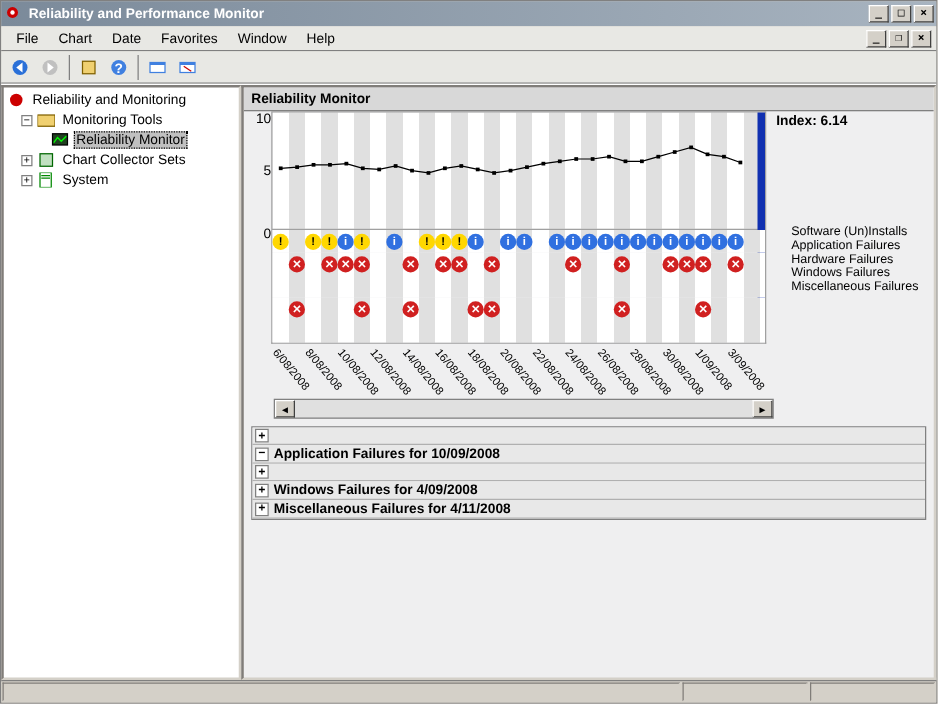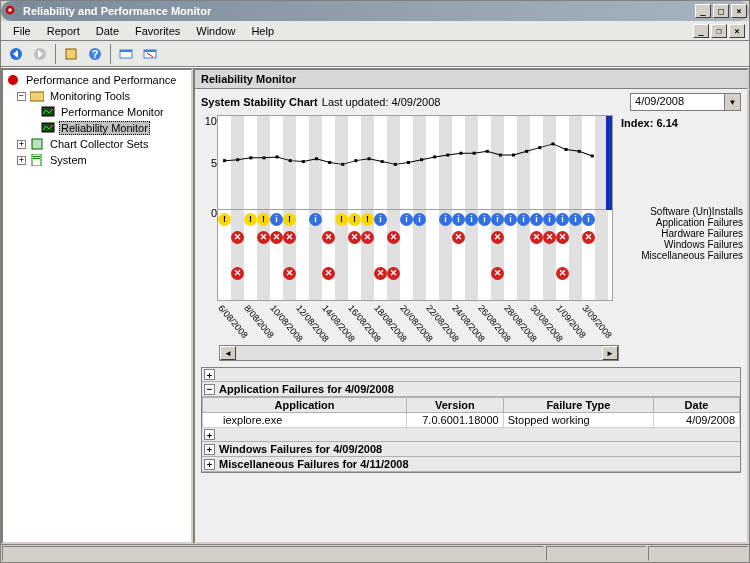--- a/index.html
+++ b/index.html
@@ -1,18 +1,18 @@
 <!DOCTYPE html>
 <html><head>
 <meta charset="utf-8">
 <style>
 * { box-sizing: border-box; margin: 0; padding: 0; font-family: Tahoma, sans-serif; font-size: 11px; }
 html, body { width: 750px; height: 563px; overflow: hidden; background: #d4d0c8; }
 .window { width: 750px; height: 563px; border: 1px solid #808080; display: flex; flex-direction: column; }
-.titlebar { height: 20px; background: linear-gradient(to right, #7b8a9a, #a8b4c0); color: #fff; display: flex; align-items: center; padding: 0 2px; border-radius: 10px; }
+.titlebar { height: 20px; background: linear-gradient(to right, #7b8a9a, #a8b4c0); color: #fff; display: flex; align-items: center; padding: 0 2px; }
 .titlebar .icon { width: 16px; height: 16px; margin-right: 4px; }
 .titlebar .title { flex: 1; font-weight: bold; }
 .winbtn { width: 16px; height: 14px; background: #d4d0c8; border: 1px solid #fff; border-right-color: #404040; border-bottom-color: #404040; margin-left: 2px; display: flex; align-items: center; justify-content: center; font-size: 9px; font-weight: bold; color: #000; font-family: monospace; }
 .menubar { height: 20px; background: #e8e8e4; border-bottom: 1px solid #808080; display: flex; align-items: center; padding: 0 4px; }
 .menubar > span { padding: 4px 8px; cursor: default; }
 .menubar .mini { margin-left: auto; display: flex; }
 .toolbar { height: 26px; background: #e8e8e4; border-bottom: 1px solid #808080; display: flex; align-items: center; padding: 0 4px; gap: 2px; }
 .tbtn { width: 22px; height: 22px; border: 1px solid transparent; display: flex; align-items: center; justify-content: center; }
 .sep { width: 1px; height: 20px; background: #808080; margin: 0 2px; }
 .body { flex: 1; display: flex; min-height: 0; border-top: 1px solid #fff; }
@@ -39,21 +39,21 @@
 .plot { position: relative; height: 95px; border: 1px solid #a0a0a0; background: repeating-linear-gradient(to right, #fff 0 13px, #e0e0e0 13px 26px); }
 .plot svg { position: absolute; inset: 0; width: 100%; height: 100%; }
 .selbar { position: absolute; right: 0; top: 0; bottom: -90px; width: 6px; background: #1030b0; }
 .index { position: absolute; left: calc(100% + 10px); top: 2px; font-weight: bold; white-space: nowrap; }
 .grid-rows { border: 1px solid #a0a0a0; border-top: none; }
 .grow { height: 18px; display: flex; align-items: center; position: relative; background: repeating-linear-gradient(to right, #fff 0 13px, #e0e0e0 13px 26px); }
 .grow .mark { position: absolute; width: 13px; height: 13px; border-radius: 50%; display: flex; align-items: center; justify-content: center; font-size: 9px; font-weight: bold; color: #fff; }
 .mark.warn { background: #ffd700; color: #000; }
 .mark.err { background: #d02020; }
 .mark.info { background: #3070e0; }
-.row-labels { width: 130px; padding-left: 20px; font-size: 10px; text-align: right; }
+.row-labels { width: 130px; padding-left: 20px; font-size: 10px; }
 .chart-right { width: 130px; display: flex; flex-direction: column; justify-content: flex-start; }
 .xaxis { height: 40px; position: relative; margin-top: 2px; }
 .xaxis .xt { position: absolute; top: 0; font-size: 9px; transform: rotate(50deg); transform-origin: top left; white-space: nowrap; }
 .hscroll { display: flex; height: 16px; border: 1px solid #808080; background: #e0e0e0; margin: 2px 6px 4px 24px; width: 400px; }
 .hscroll .sbtn { width: 16px; background: #d4d0c8; border: 1px solid #fff; border-right-color: #404040; border-bottom-color: #404040; display: flex; align-items: center; justify-content: center; font-size: 8px; }
 .hscroll .track { flex: 1; }
 .report { margin: 2px 6px; border: 1px solid #808080; }
 .report .hdr { background: #d8d8d8; font-weight: bold; padding: 2px 4px; border-bottom: 1px solid #808080; }
 .report .sect { display: flex; align-items: center; background: #e8e8e8; border-bottom: 1px solid #b0b0b0; padding: 1px 2px; font-weight: bold; }
 .report .sect .exp { width: 11px; height: 11px; border: 1px solid #808080; background: #fff; display: flex; align-items: center; justify-content: center; font-size: 9px; font-family: monospace; margin-right: 4px; }
@@ -74,21 +74,21 @@
           <circle cx="8" cy="8" r="2" fill="#fff"></circle>
         </svg></span>
     <span class="title">Reliability and Performance Monitor</span>
     <span class="winbtn">_</span>
     <span class="winbtn">□</span>
     <span class="winbtn">×</span>
   </div>
 
   <div class="menubar">
     <span>File</span>
-    <span>Report</span>
+    <span>Chart</span>
     <span>Date</span>
     <span>Favorites</span>
     <span>Window</span>
     <span>Help</span>
     <div class="mini">
       <span class="winbtn">_</span>
       <span class="winbtn">❐</span>
       <span class="winbtn">×</span>
     </div>
   </div>
@@ -135,40 +135,30 @@
   </div>
 
   <div class="body">
     <div class="tree">
       <div class="tree-item">
           <span class="ticon">
             <svg width="14" height="14">
               <circle cx="7" cy="7" r="5" fill="#c00"></circle>
             </svg>
           </span>
-          <span class="label">Performance and Performance</span>
+          <span class="label">Reliability and Monitoring</span>
         </div>
       <div class="tree-item indent1">
           <span class="exp">−</span>
           <span class="ticon">
             <svg width="14" height="12">
               <rect x="0" y="2" width="14" height="9" fill="#f0d070" stroke="#806000"></rect>
             </svg>
           </span>
           <span class="label">Monitoring Tools</span>
-        </div>
-      <div class="tree-item indent2">
-          <span class="noexp"></span>
-          <span class="ticon">
-            <svg width="14" height="12">
-              <rect x="1" y="1" width="12" height="9" fill="#204020" stroke="#000"></rect>
-              <path d="M2 8 L5 4 L8 7 L12 3" stroke="#0f0" fill="none"></path>
-            </svg>
-          </span>
-          <span class="label">Performance Monitor</span>
         </div>
       <div class="tree-item indent2 selected">
           <span class="noexp"></span>
           <span class="ticon">
             <svg width="14" height="12">
               <rect x="1" y="1" width="12" height="9" fill="#204020" stroke="#000"></rect>
               <path d="M2 8 L5 4 L8 7 L12 3" stroke="#0f0" fill="none"></path>
             </svg>
           </span>
           <span class="label">Reliability Monitor</span>
@@ -191,28 +181,20 @@
               <rect x="3" y="4" width="7" height="1" fill="#080"></rect>
             </svg>
           </span>
           <span class="label">System</span>
         </div>
     </div>
 
     <div class="content">
       <div class="panel-title">Reliability Monitor</div>
 
-      <div class="chart-header">
-        <span class="ct">System Stability Chart</span>
-        <span class="cu"><span>Last updated: </span><span>4/09/2008</span></span>
-        <div class="date-combo">
-          <span class="val">4/09/2008</span>
-          <span class="arrow">▼</span>
-        </div>
-      </div>
 
       <div class="chart-area">
         <div class="yaxis">
           <div style="height:0">10</div>
             <div style="margin-top:42px">5</div>
             <div style="margin-top:38px">0</div>
         </div>
         <div class="plot-col">
           <div class="plot">
             <svg id="plot-svg" viewBox="0 0 390 95" preserveAspectRatio="none">
@@ -338,38 +320,22 @@
         <div class="track"></div>
         <div class="sbtn">►</div>
       </div>
 
       <div class="report">
         <div class="sect">
             <span class="exp">+</span>
           </div>
         <div class="sect">
             <span class="exp">−</span>
-            <span>Application Failures for 4/09/2008</span>
-          </div>
-        <table>
-          <tbody>
-              <tr>
-            <th style="width:38%">Application</th>
-            <th style="width:18%">Version</th>
-            <th style="width:28%">Failure Type</th>
-            <th style="width:16%">Date</th>
-          </tr>
-          <tr>
-            <td style="padding-left:20px">iexplore.exe</td>
-            <td style="text-align:right">7.0.6001.18000</td>
-            <td>Stopped working</td>
-            <td style="text-align:right">4/09/2008</td>
-          </tr>
-        </tbody>
-          </table>
+            <span>Application Failures for 10/09/2008</span>
+          </div>
         <div class="sect">
             <span class="exp">+</span>
           </div>
         <div class="sect">
             <span class="exp">+</span>
             <span>Windows Failures for 4/09/2008</span>
           </div>
         <div class="sect">
             <span class="exp">+</span>
             <span>Miscellaneous Failures for 4/11/2008</span>

